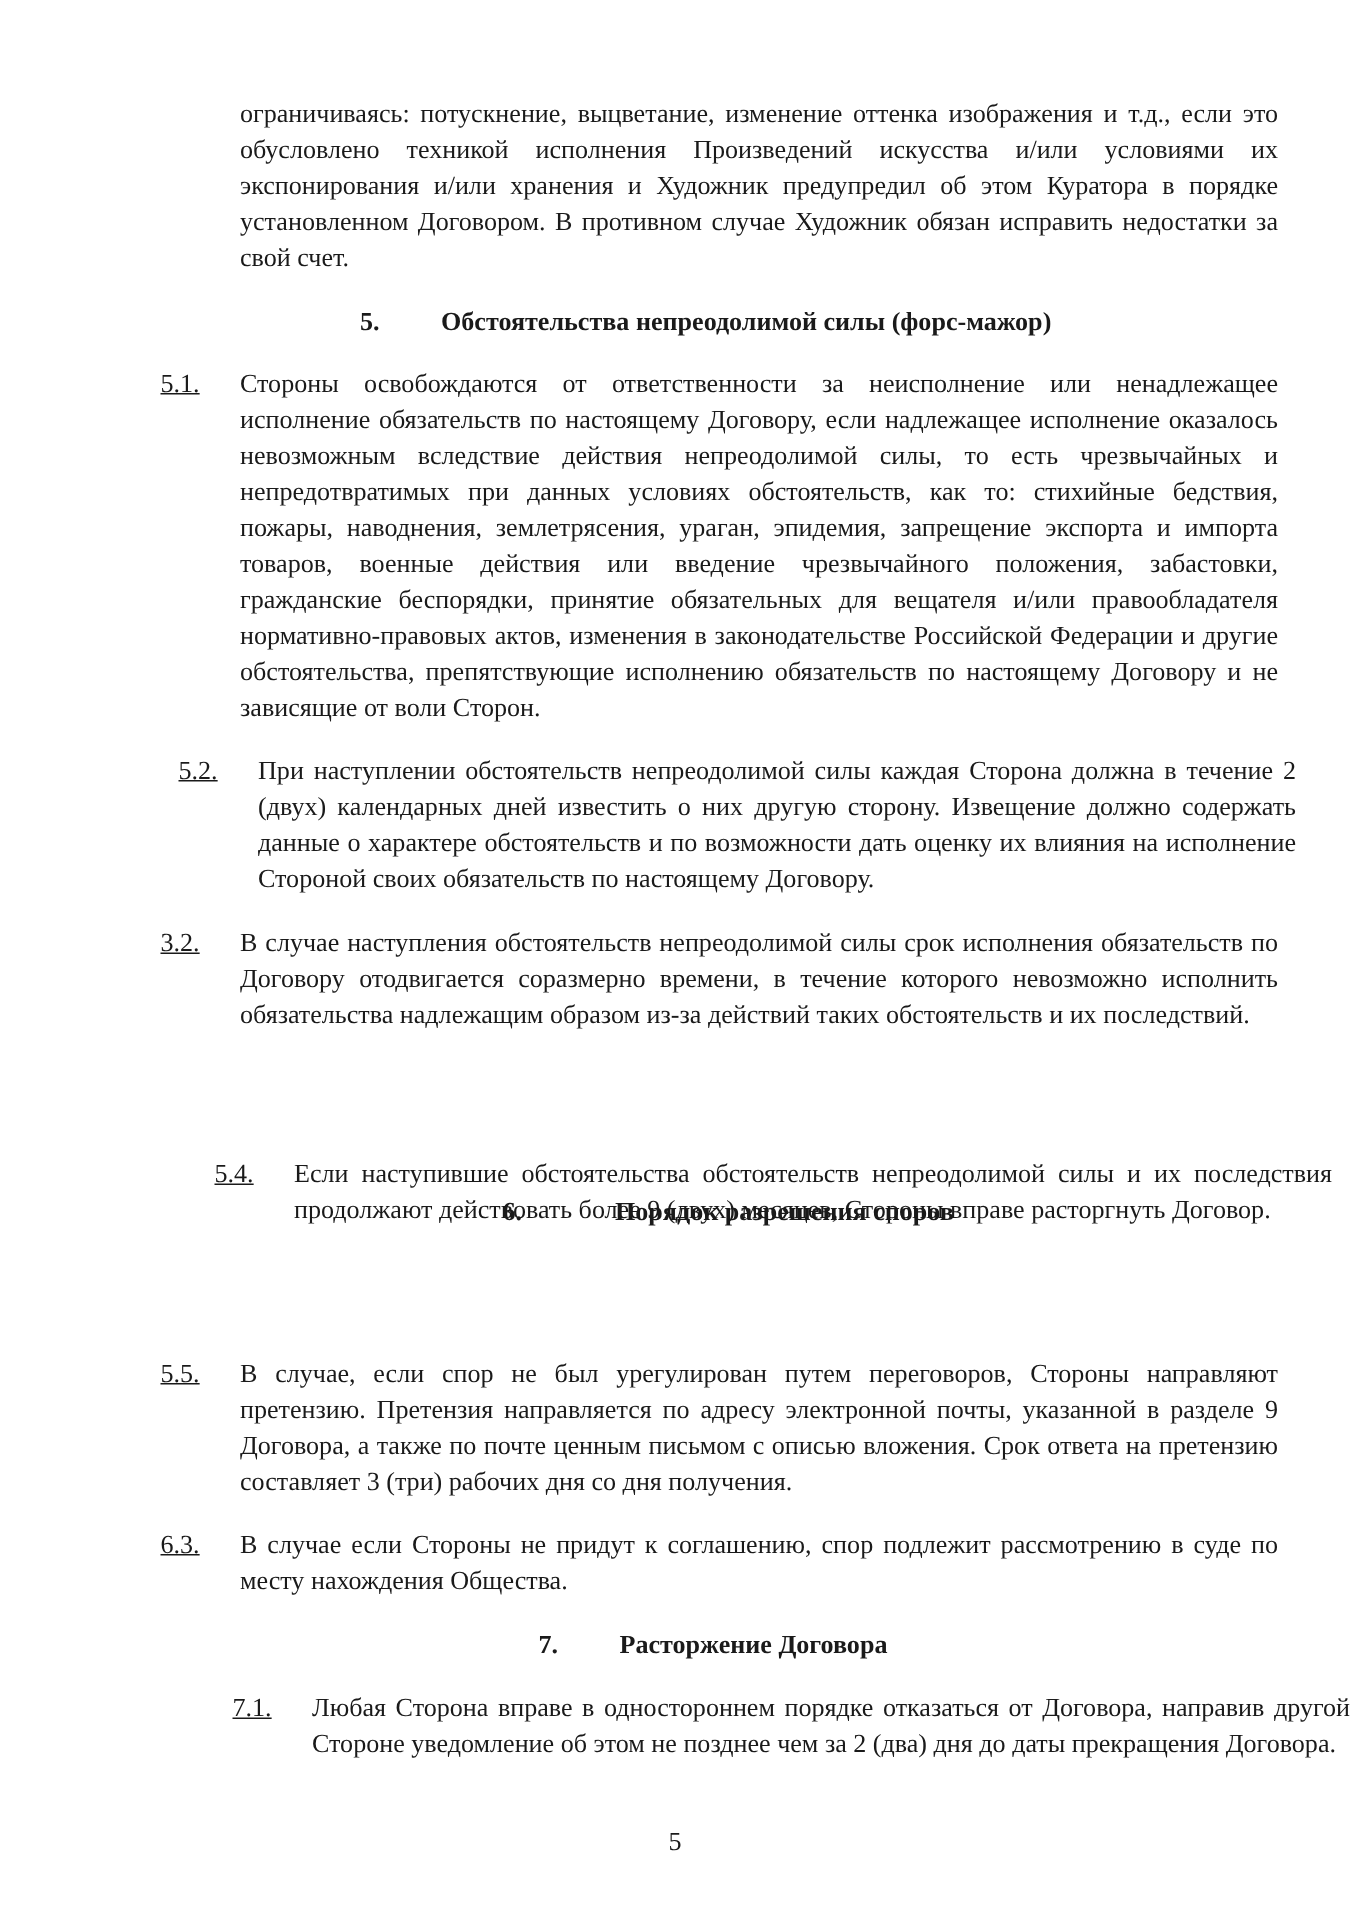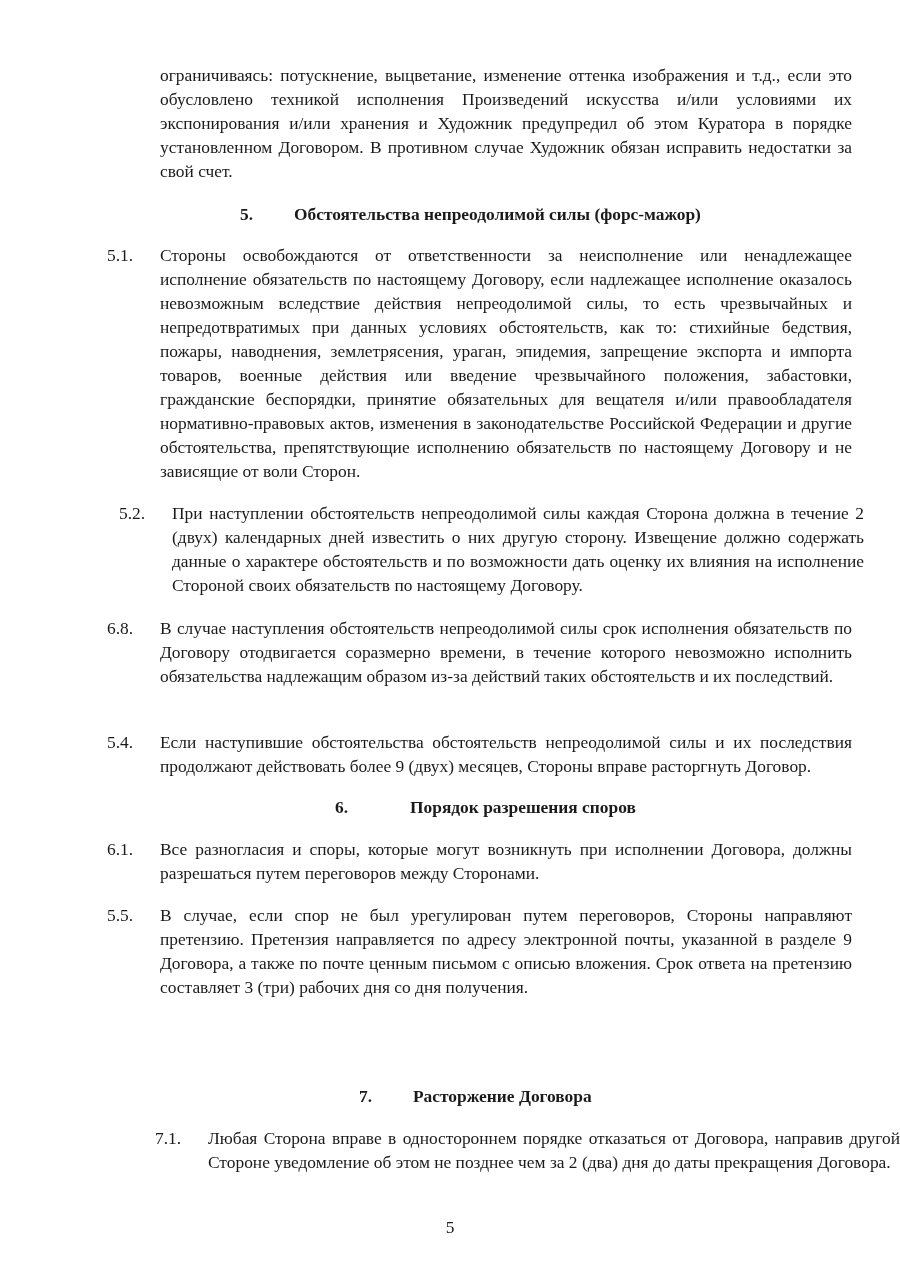--- a/index.html
+++ b/index.html
@@ -34,20 +34,21 @@
     .clause {
       position: absolute;
       left: 107px;
       width: 745px;
     }
     .clause .num {
       position: absolute;
       left: 0;
       top: 0;
       width: 53px;
+      text-decoration: underline;
     }
     .clause .text {
       margin-left: 53px;
       text-align: justify;
       text-align-last: left;
     }
     .heading {
       position: absolute;
       left: 0;
       width: 900px;
@@ -85,44 +86,44 @@
     <span class="num">5.1.</span>
     <div class="text">Стороны освобождаются от ответственности за неисполнение или ненадлежащее исполнение обязательств по настоящему Договору, если надлежащее исполнение оказалось невозможным вследствие действия непреодолимой силы, то есть чрезвычайных и непредотвратимых при данных условиях обстоятельств, как то: стихийные бедствия, пожары, наводнения, землетрясения, ураган, эпидемия, запрещение экспорта и импорта товаров, военные действия или введение чрезвычайного положения, забастовки, гражданские беспорядки, принятие обязательных для вещателя и/или правообладателя нормативно-правовых актов, изменения в законодательстве Российской Федерации и другие обстоятельства, препятствующие исполнению обязательств по настоящему Договору и не зависящие от воли Сторон.</div>
   </div>
 
   <div class="clause" style="top:501px;margin-left:12px;">
     <span class="num">5.2.</span>
     <div class="text">При наступлении обстоятельств непреодолимой силы каждая Сторона должна в течение 2 (двух) календарных дней известить о них другую сторону. Извещение должно содержать данные о характере обстоятельств и по возможности дать оценку их влияния на исполнение Стороной своих обязательств по настоящему Договору.</div>
   </div>
 
   <div class="clause" style="top:616px;">
-    <span class="num">6.8.</span>
+    <span class="num">3.2.</span>
     <div class="text">В случае наступления обстоятельств непреодолимой силы срок исполнения обязательств по Договору отодвигается соразмерно времени, в течение которого невозможно исполнить обязательства надлежащим образом из-за действий таких обстоятельств и их последствий.</div>
   </div>
 
-  <div class="clause" style="top:730px;">
+  <div class="clause" style="top:770px;margin-left:36px;">
     <span class="num">5.4.</span>
     <div class="text">Если наступившие обстоятельства обстоятельств непреодолимой силы и их последствия продолжают действовать более 9 (двух) месяцев, Стороны вправе расторгнуть Договор.</div>
   </div>
 
   <div class="heading" style="top:795px;">
     <span class="hnum" style="left:335px;">6.</span>
     <span class="htitle" style="left:410px;">Порядок разрешения споров</span>
   </div>
 
-  <div class="clause" style="top:837px;">
-    <span class="num">6.1.</span>
-    <div class="text">Все разногласия и споры, которые могут возникнуть при исполнении Договора, должны разрешаться путем переговоров между Сторонами.</div>
-  </div>
 
   <div class="clause" style="top:903px;">
     <span class="num">5.5.</span>
     <div class="text">В случае, если спор не был урегулирован путем переговоров, Стороны направляют претензию. Претензия направляется по адресу электронной почты, указанной в разделе 9 Договора, а также по почте ценным письмом с описью вложения. Срок ответа на претензию составляет 3 (три) рабочих дня со дня получения.</div>
   </div>
 
+  <div class="clause" style="top:1017px;">
+    <span class="num">6.3.</span>
+    <div class="text">В случае если Стороны не придут к соглашению, спор подлежит рассмотрению в суде по месту нахождения Общества.</div>
+  </div>
 
   <div class="heading" style="top:1084px;">
     <span class="hnum" style="left:359px;">7.</span>
     <span class="htitle" style="left:413px;">Расторжение Договора</span>
   </div>
 
   <div class="clause" style="top:1126px;margin-left:48px;">
     <span class="num">7.1.</span>
     <div class="text">Любая Сторона вправе в одностороннем порядке отказаться от Договора, направив другой Стороне уведомление об этом не позднее чем за 2 (два) дня до даты прекращения Договора.</div>
   </div>

